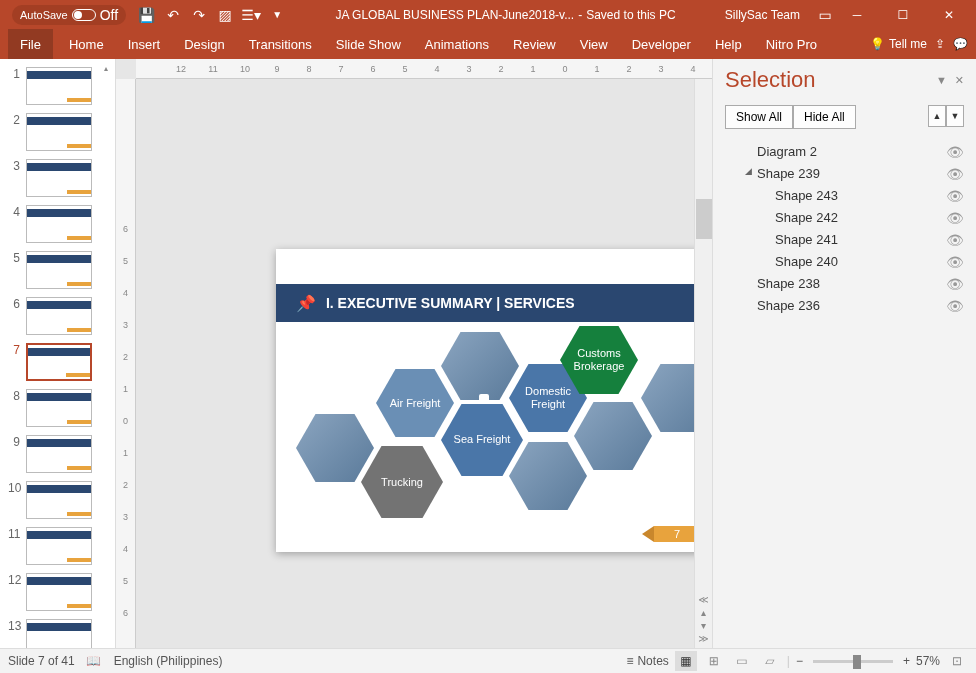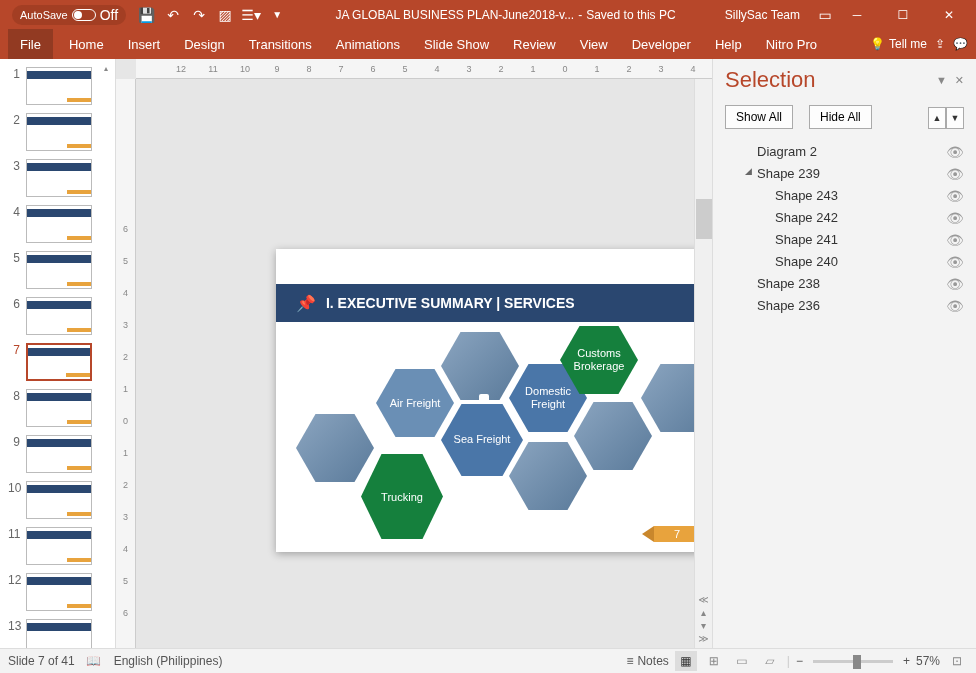--- a/index.html
+++ b/index.html
@@ -47,21 +47,21 @@
 .page-ribbon{position:absolute;bottom:10px;right:0;width:160px;height:16px;background:#e8a33d;display:flex;align-items:center;padding-left:20px;color:#fff;font-size:11px}
 .page-ribbon::before{content:"";position:absolute;left:-12px;top:0;border-right:12px solid #c9872c;border-top:8px solid transparent;border-bottom:8px solid transparent}
 .logo-area{position:absolute;bottom:30px;right:18px;font-size:8px;color:#888;text-align:center}
 .logo-text{font-size:13px;color:#5a7a9a;font-style:italic}
 .vscroll{position:absolute;right:0;top:20px;bottom:0;width:18px;background:#f0f0f0;border-left:1px solid #ddd}
 .vscroll-thumb{position:absolute;top:120px;width:16px;left:1px;height:40px;background:#ccc}
 .vscroll-arrows{position:absolute;bottom:4px;width:100%;display:flex;flex-direction:column;align-items:center;gap:2px;color:#888;font-size:10px}
 .selection-pane{width:264px;background:#f3f3f3;border-left:1px solid #ddd;padding:8px 12px}
 .sel-title{color:#b7472a;font-size:22px;font-weight:300;margin-bottom:12px;display:flex;align-items:center}
 .sel-title-icons{margin-left:auto;display:flex;gap:8px;font-size:11px;color:#888}
-.sel-buttons{display:flex;gap:16px;margin-bottom:12px;align-items:flex-end}
+.sel-buttons{display:flex;gap:0;margin-bottom:12px;align-items:flex-start}
 .sel-btn{border:1px solid #aaa;background:#fdfdfd;padding:4px 10px;font-size:12px;cursor:pointer}
 .sel-arrows{margin-left:auto;display:flex}
 .sel-arrow-btn{border:1px solid #aaa;background:#fdfdfd;width:18px;height:22px;display:flex;align-items:center;justify-content:center;font-size:9px;cursor:pointer}
 .sel-tree{font-size:13px}
 .sel-item{display:flex;align-items:flex-start;padding:3px 0;cursor:pointer}
 .sel-item-text{flex:1}
 .sel-eye{color:#999;font-size:14px}
 .sel-indent-1{padding-left:20px}
 .sel-indent-2{padding-left:38px}
 .tree-toggle{width:12px;font-size:9px;color:#666}
@@ -104,22 +104,22 @@
     <div class="win-btn">✕</div>
   </div>
 </div>
 
 <div class="ribbon-tabs">
   <div class="ribbon-tab file">File</div>
   <div class="ribbon-tab">Home</div>
   <div class="ribbon-tab">Insert</div>
   <div class="ribbon-tab">Design</div>
   <div class="ribbon-tab">Transitions</div>
+  <div class="ribbon-tab">Slide Show</div>
   <div class="ribbon-tab">Animations</div>
-  <div class="ribbon-tab">Slide Show</div>
   <div class="ribbon-tab">Review</div>
   <div class="ribbon-tab">View</div>
   <div class="ribbon-tab">Developer</div>
   <div class="ribbon-tab">Help</div>
   <div class="ribbon-tab">Nitro Pro</div>
   <div class="ribbon-right">
     <div class="tell-me">
       <span>💡</span>
       <span>Tell me</span>
     </div>
@@ -270,21 +270,21 @@
 
     <div class="slide-canvas">
       <div class="slide-header-dark"></div>
       <div class="slide-header">
         <span class="pin-icon">📌</span>
         <span>I. EXECUTIVE SUMMARY | SERVICES</span>
 
       </div>
       <div class="hexagons">
         <div class="hex image" style="left:5px;top:70px"></div>
-        <div class="hex" style="left:70px;top:110px;background:#15803d;width:82px;height:85px">
+        <div class="hex" style="left:70px;top:102px;background:#737373;width:82px;height:72px">
             <span>Trucking</span>
           </div>
         <div class="hex" style="left:85px;top:25px;background:#6a8fb5">
             <span>Air Freight</span>
           </div>
         <div class="hex image" style="left:150px;top:-12px"></div>
         <div class="hex" style="left:150px;top:60px;background:#4a76a8;width:82px;height:72px">
             <span style="line-height:1.2">Sea Freight</span>
           </div>
         <div class="hex image" style="left:218px;top:98px"></div>

